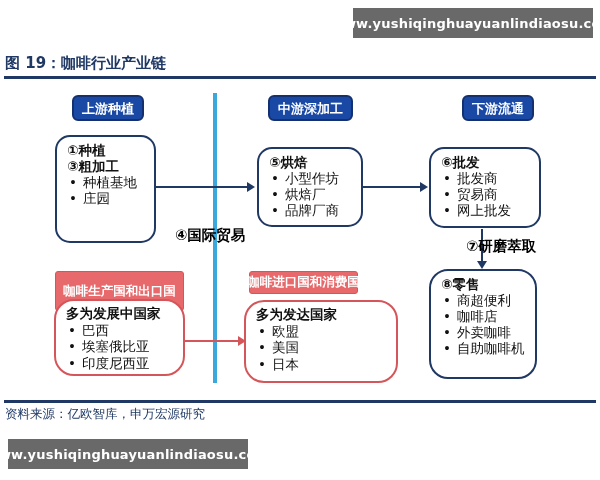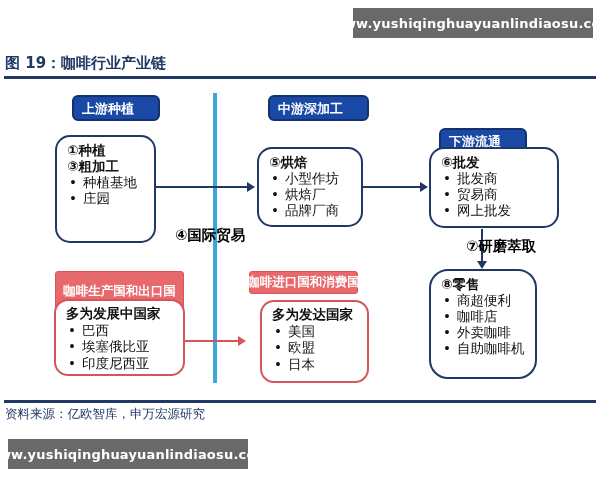--- a/index.html
+++ b/index.html
@@ -25,57 +25,57 @@
   .rule.bottom-rule{top:400px;}
   .source{position:absolute;left:5px;top:406px;font-size:12.5px;color:var(--navy,#1F3864);}
 
   
   .vline{position:absolute;left:213px;top:93px;width:4px;height:290px;background:var(--light_blue,#3BA7DC);z-index:1;}
 
   .badge{
     position:absolute;z-index:3;box-sizing:border-box;
     background:var(--badge_blue,#1A49A5);border:2px solid #15306E;border-radius:6px;
     color:#fff;font-size:13px;font-weight:bold;line-height:1;
-    padding:5px 24px 4px 8px;white-space:nowrap;
+    padding:5px 8px 4px 8px;white-space:nowrap;
   }
   #badge-up{left:72px;top:95px;}
   #badge-mid{left:268px;top:95px;}
-  #badge-down{left:439px;top:95px;margin-top:33px;}
+  #badge-down{left:462px;top:95px;}
 
   .nbox{
     position:absolute;z-index:3;box-sizing:border-box;background:#fff;
     border:2.5px solid var(--navy,#1F3864);border-radius:15px;
     padding:5px 4px 3px 10px;font-size:13.5px;line-height:16px;
   }
   #box-upstream{left:55px;top:135px;width:101px;height:108px;}
   #box-roasting{left:257px;top:147px;width:106px;height:80px;}
-  #box-wholesale{left:429px;top:147px;width:130px;height:81px;}
+  #box-wholesale{left:429px;top:147px;width:112px;height:81px;}
   #box-retail{left:429px;top:269px;width:108px;height:110px;border-radius:19px;}
 
   .bh{font-weight:bold;}
   .nbox ul,.rbox ul{list-style:none;margin:0;padding:0;}
   .nbox li,.rbox li{position:relative;padding-left:16px;}
   .nbox li::before,.rbox li::before{content:"•";position:absolute;left:2px;}
 
   .rtag{
     position:absolute;z-index:3;box-sizing:border-box;
     background:var(--red_fill,#E8696B);border:1.5px solid var(--red,#D4565A);border-radius:3px;
     color:#fff;font-size:12.5px;font-weight:bold;
     display:flex;align-items:center;justify-content:center;white-space:nowrap;
   }
   #tag-producers{left:55px;top:271px;width:129px;height:40px;}
   #tag-consumers{left:249px;top:271px;width:109px;height:23px;}
 
   .rbox{
     position:absolute;z-index:3;box-sizing:border-box;background:#fff;
-    border:2px solid var(--red,#D4565A);border-radius:14px;
+    border:2px solid var(--red,#D4565A);border-radius:20px;
     padding:4px 4px 3px 10px;font-size:13.5px;line-height:16.5px;
   }
   #box-producers{left:54px;top:299px;width:131px;height:77px;}
-  #box-consumers{left:260px;top:300px;width:109px;height:83px;}
+  #box-consumers{left:244px;top:300px;width:154px;height:83px;}
 
   .flow-label{position:absolute;z-index:3;font-size:14.5px;font-weight:bold;color:#000;white-space:nowrap;}
   #label-trade{left:175px;top:226px;}
   #label-grind{left:466px;top:237px;}
 
   
   .harrow{position:absolute;z-index:2;height:2px;background:var(--navy,#1F3864);}
   .harrow::after{
     content:"";position:absolute;right:-2px;top:-4px;width:0;height:0;
     border-left:8px solid var(--navy,#1F3864);border-top:5px solid transparent;border-bottom:5px solid transparent;
@@ -164,22 +164,22 @@
       <li>印度尼西亚</li>
     </ul>
   </div>
 
   <div class="harrow red" id="arrow-red"></div>
 
   <div class="rtag" id="tag-consumers">咖啡进口国和消费国</div>
   <div class="rbox" id="box-consumers">
     <div class="bh">多为发达国家</div>
     <ul>
+      <li>欧盟</li>
       <li>美国</li>
-      <li>欧盟</li>
       <li>日本</li>
     </ul>
   </div>
 
 </div>
 
 <div class="rule bottom-rule"></div>
 <div class="source">资料来源：亿欧智库，申万宏源研究</div>
 
 <div class="banner bottom">

